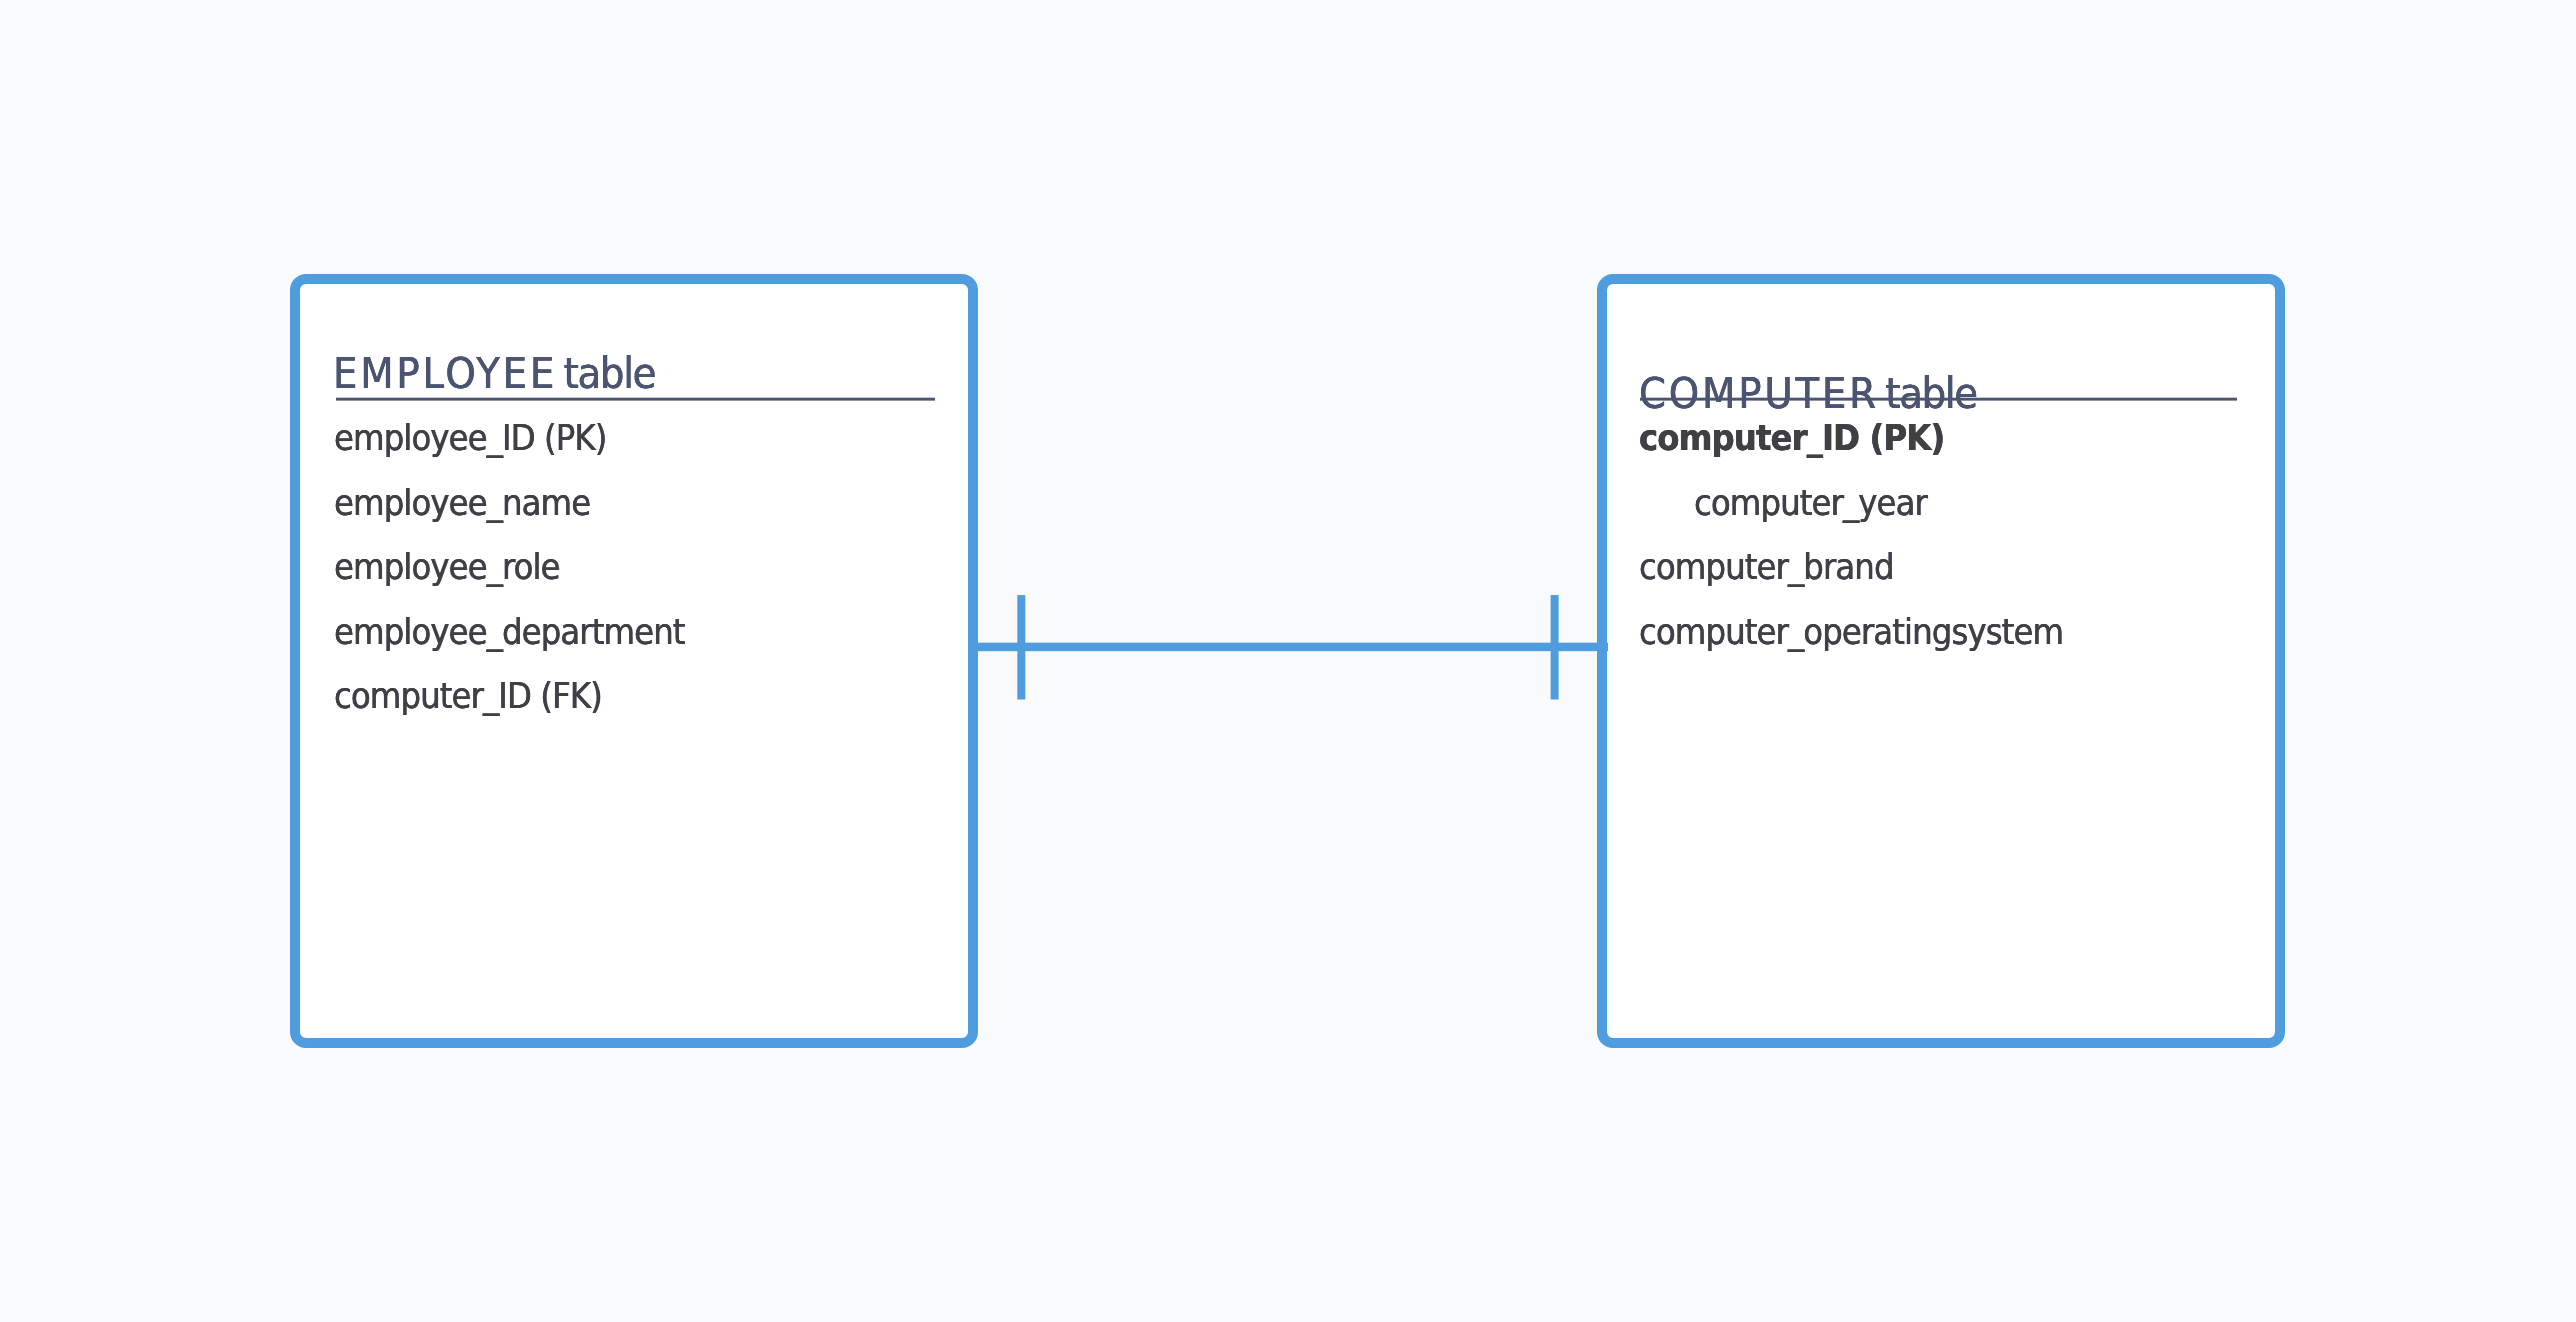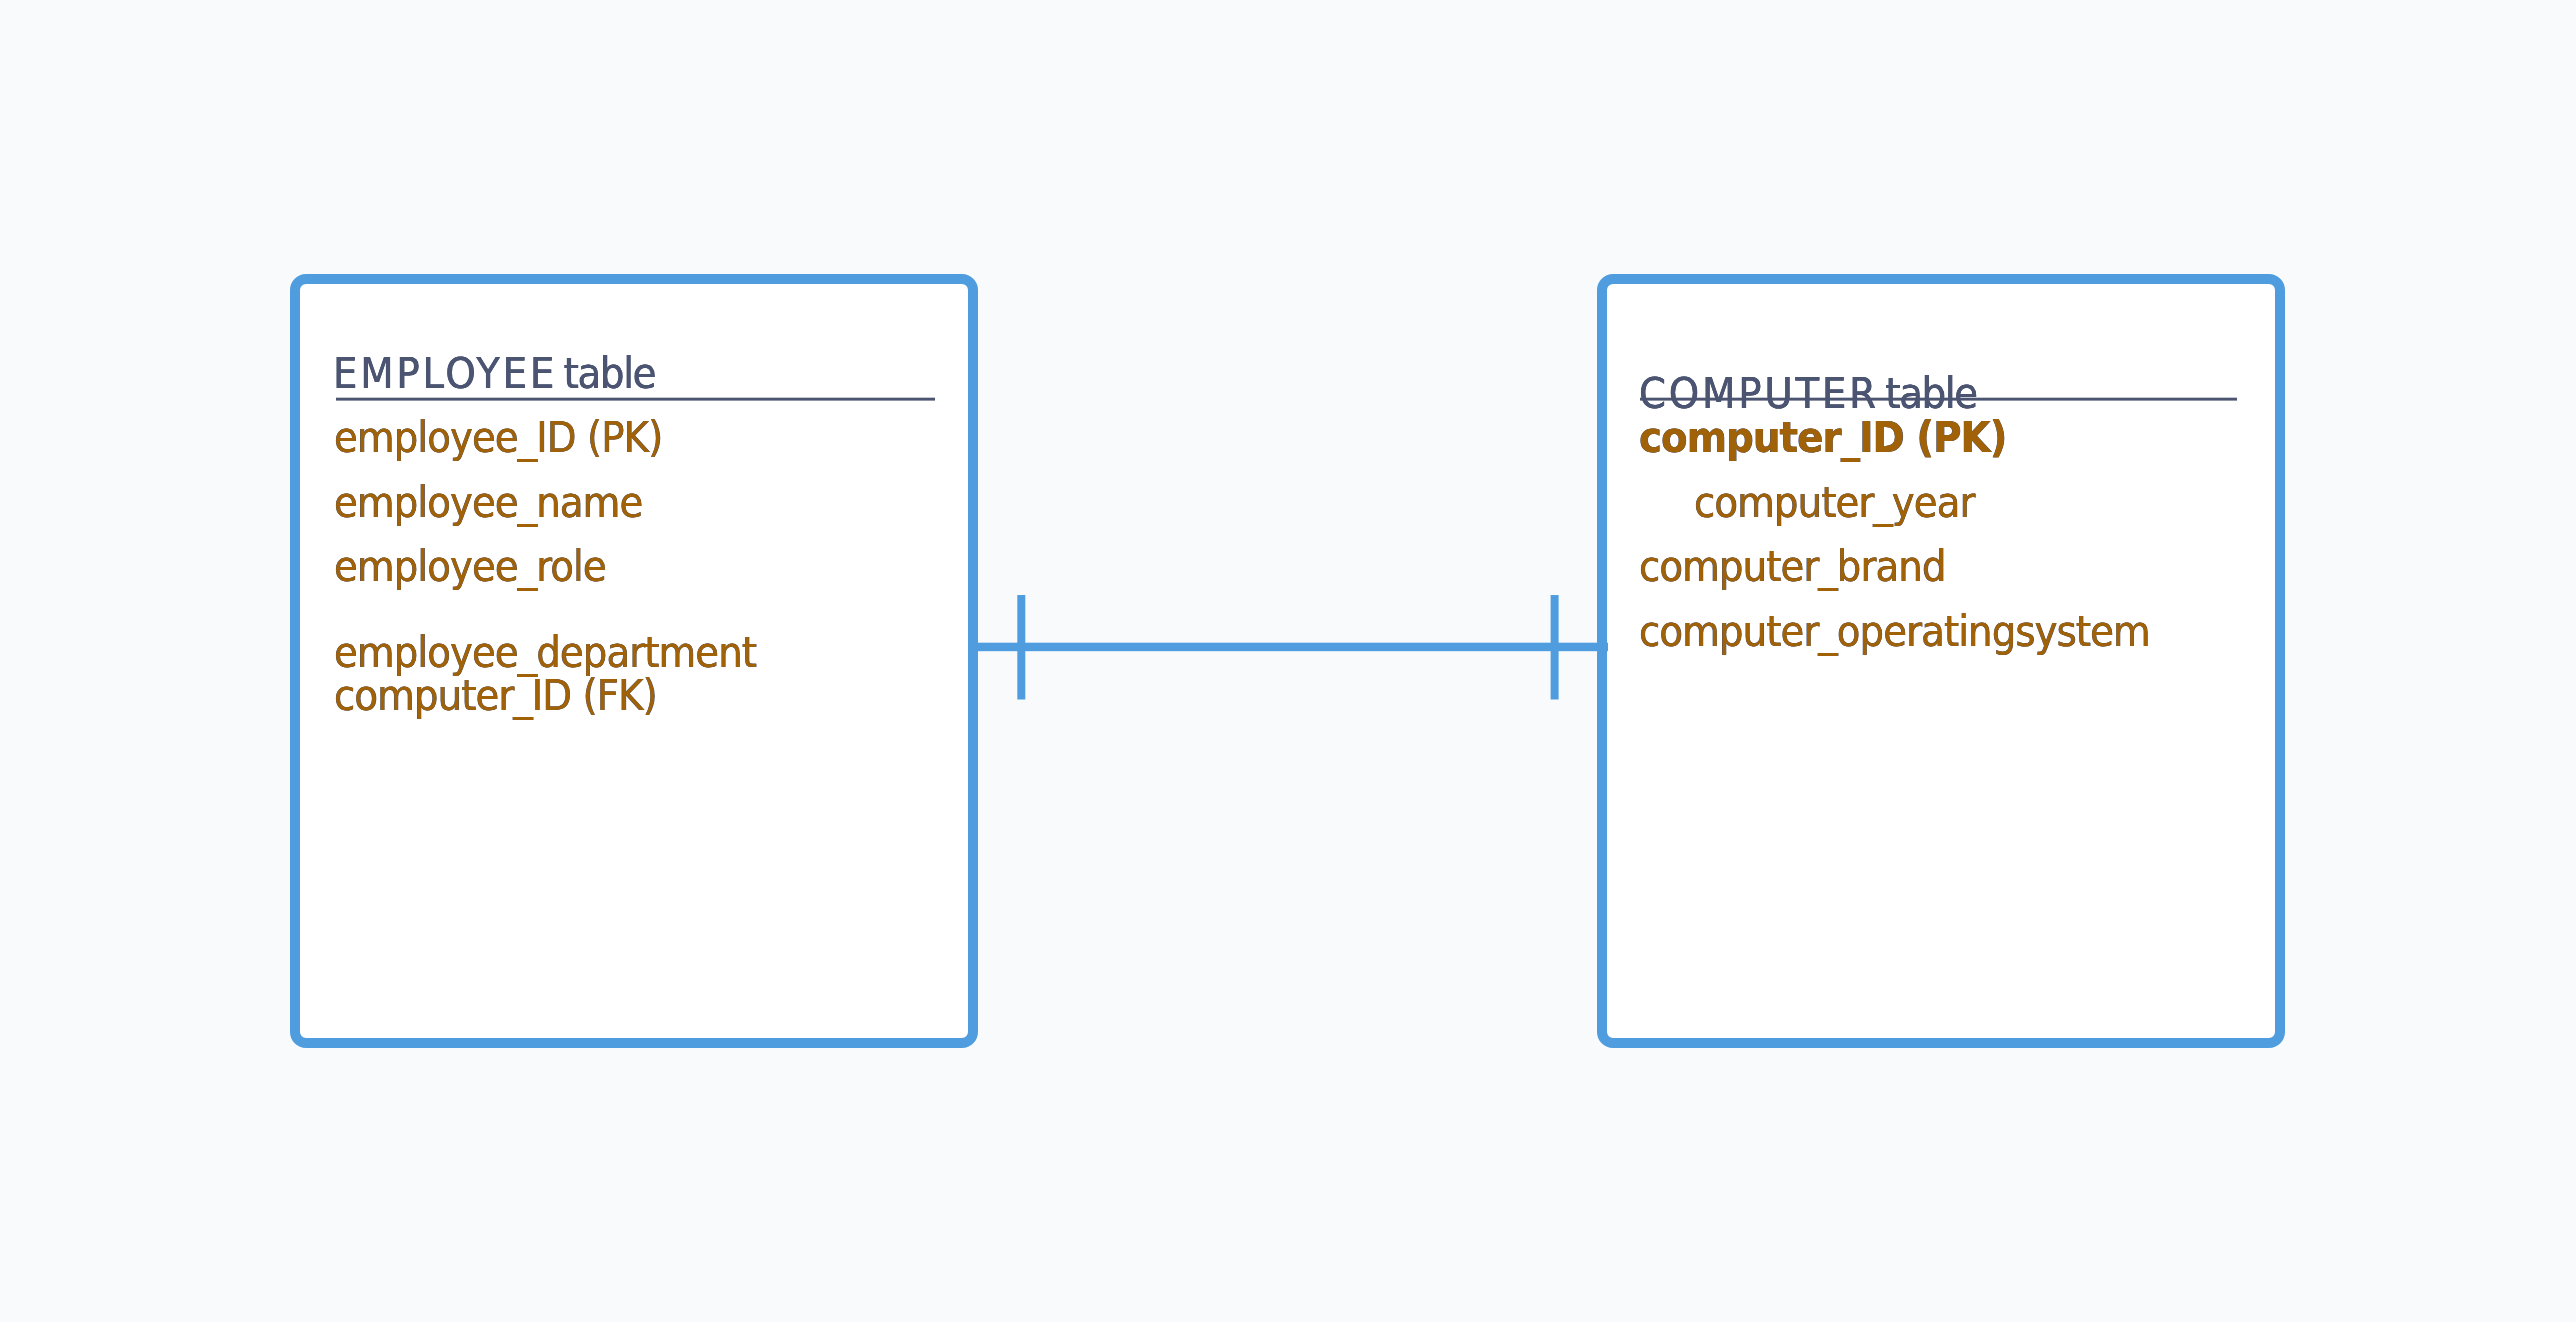--- a/index.html
+++ b/index.html
@@ -12,39 +12,39 @@
           border-radius:16px;box-sizing:border-box;}
   .entity-title{position:absolute;font-size:43px;line-height:65px;color:#4b5572;
                 white-space:pre;transform:translateZ(0);
                 text-shadow:0.3px 0 0 #4b5572,-0.3px 0 0 #4b5572;}
   .entity-title .tname{letter-spacing:2.8px;}
   .entity-title .tword{letter-spacing:-1.3px;margin-left:-5.8px;}
   .title-rule{position:absolute;height:3.6px;background:linear-gradient(to bottom,
                rgba(75,85,114,0.32) 0px, rgba(75,85,114,0.32) 0.9px,
                #4b5572 0.9px, #4b5572 2.7px,
                rgba(75,85,114,0.62) 2.7px, rgba(75,85,114,0.62) 3.6px);}
-  .attr{position:absolute;font-size:43px;line-height:65px;color:#a16207;white-space:pre;
+  .attr{position:absolute;font-size:36px;line-height:65px;color:#404040;white-space:pre;
         letter-spacing:-0.9px;transform:translateZ(0);
         text-shadow:0.3px 0 0 #4b5572,-0.3px 0 0 #4b5572;}
   #relationship{position:absolute;left:0;top:0;width:2576px;height:1323px;
                 overflow:visible;pointer-events:none;}
   #relationship rect{pointer-events:auto;}
 </style>
 </head>
 <body>
 
 <div id="canvas">
 
   <div class="entity" id="entity-employee" style="left:290px;top:274px;width:688px;height:774px;"></div>
   <div class="entity-title" style="left:333px;top:341px;"><span class="tname">EMPLOYEE</span> <span class="tword">table</span></div>
   <div class="title-rule" style="left:336px;top:397px;width:599px;"></div>
   <div class="attr" style="left:334px;top:405px;">employee_ID (PK)</div>
   <div class="attr" style="left:334px;top:470px;">employee_name</div>
   <div class="attr" style="left:334px;top:534px;">employee_role</div>
-  <div class="attr" style="left:334px;top:620px;">employee_department</div>
+  <div class="attr" style="left:334px;top:599px;">employee_department</div>
   <div class="attr" style="left:334px;top:663px;">computer_ID (FK)</div>
 
   <div class="entity" id="entity-computer" style="left:1597px;top:274px;width:688px;height:774px;"></div>
   <div class="entity-title" style="left:1639px;top:341px;margin-top:20px;"><span class="tname">COMPUTER</span> <span class="tword">table</span></div>
   <div class="title-rule" style="left:1640px;top:397px;width:597px;"></div>
   <div class="attr" style="left:1639px;top:405px;font-weight:bold;">computer_ID (PK)</div>
   <div class="attr" style="left:1694px;top:470px;">computer_year</div>
   <div class="attr" style="left:1639px;top:534px;">computer_brand</div>
   <div class="attr" style="left:1639px;top:599px;">computer_operatingsystem</div>
 

